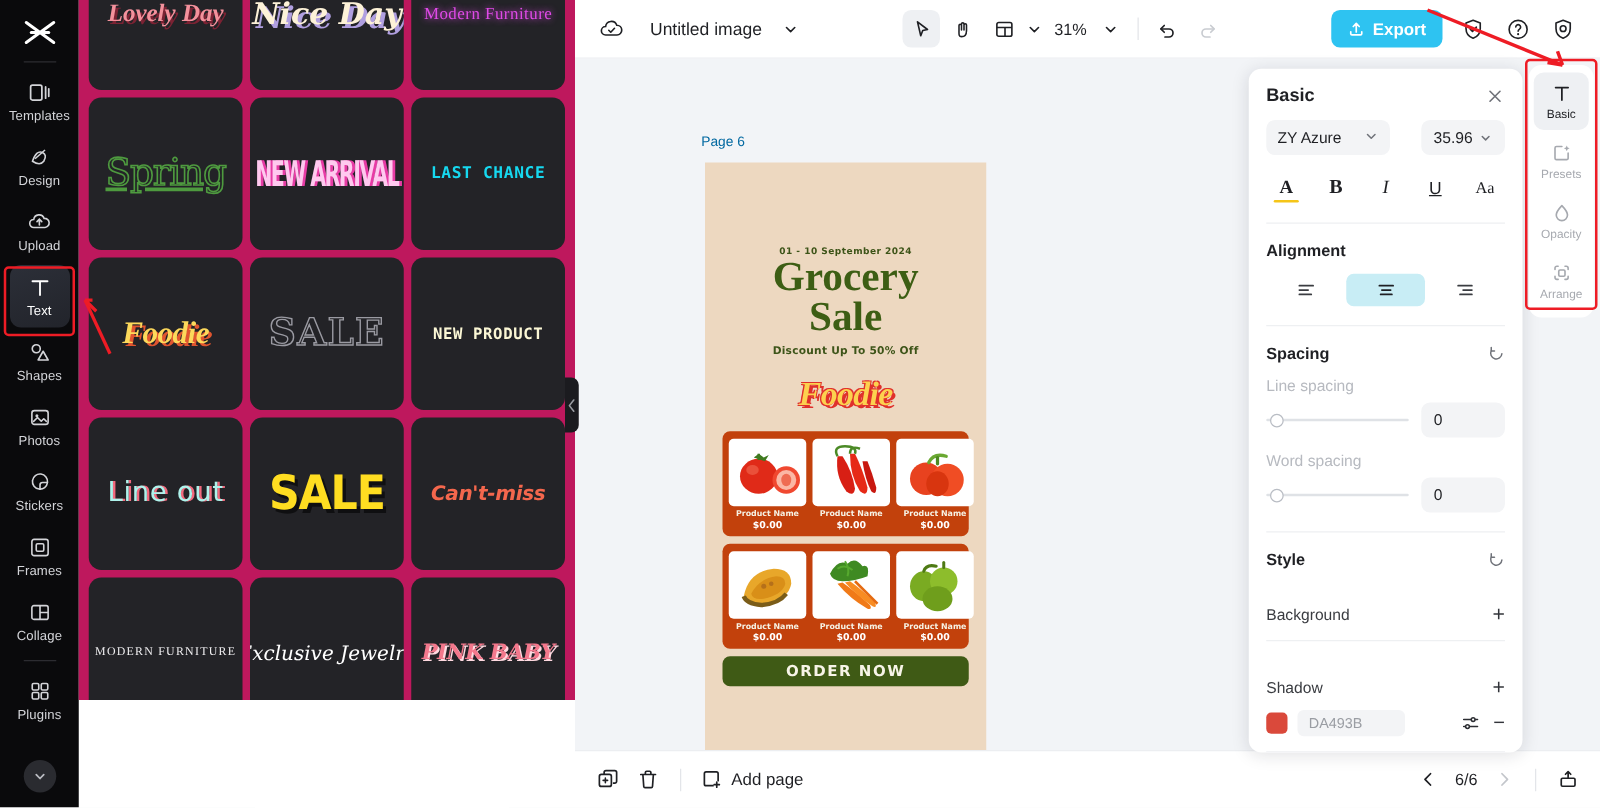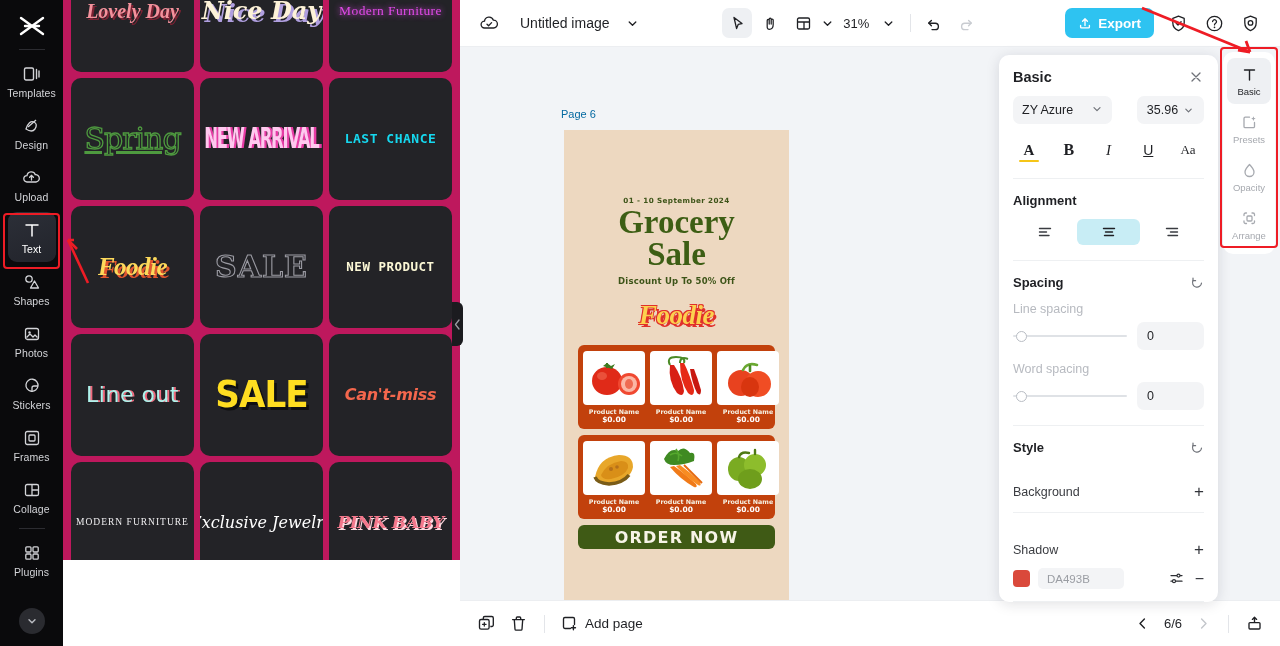--- a/index.html
+++ b/index.html
@@ -133,21 +133,21 @@
     display: grid; grid-template-columns: repeat(3,1fr); gap: 5px;
   }
   .prod-block.first { margin-top: 14px; }
   .prod { text-align:center; }
   .prod-img { width:100%; height:54px; background:#fff; border-radius:4px; display:flex; align-items:center; justify-content:center; overflow:hidden; }
   .prod-name { font-family:"DejaVu Sans",sans-serif; font-weight:700; font-size:6.3px; color:#f6f2e4; margin-top:3px; }
   .prod-price{ font-family:"DejaVu Sans",sans-serif; font-weight:700; font-size:7.5px; color:#ffffff; }
   .order-btn {
     margin: 2px 5px 12px; background:#3f5a15; border-radius:6px; height: 24px;
     display:flex; align-items:center; justify-content:center;
-    font-family:"DejaVu Sans",sans-serif; font-weight:700; font-size:16px; color:#f7f4e7; letter-spacing:1.2px;
+    font-family:"DejaVu Sans",sans-serif; font-weight:700; font-size:12px; color:#f7f4e7; letter-spacing:1.2px;
   }
 
   
   .selection {
     position: absolute; left: 601px; top: 242px; width: 125px; height: 48px;
     border: 1.6px solid #25c8e0; z-index: 10;
   }
   .sel-h { position:absolute; background:#fff; border:1.5px solid #25c8e0; }
   .sel-h.c { width:10px; height:10px; border-radius:50%; }
   .sel-h.tl{ left:-5px; top:-5px; } .sel-h.tr{ right:-5px; top:-5px; }

